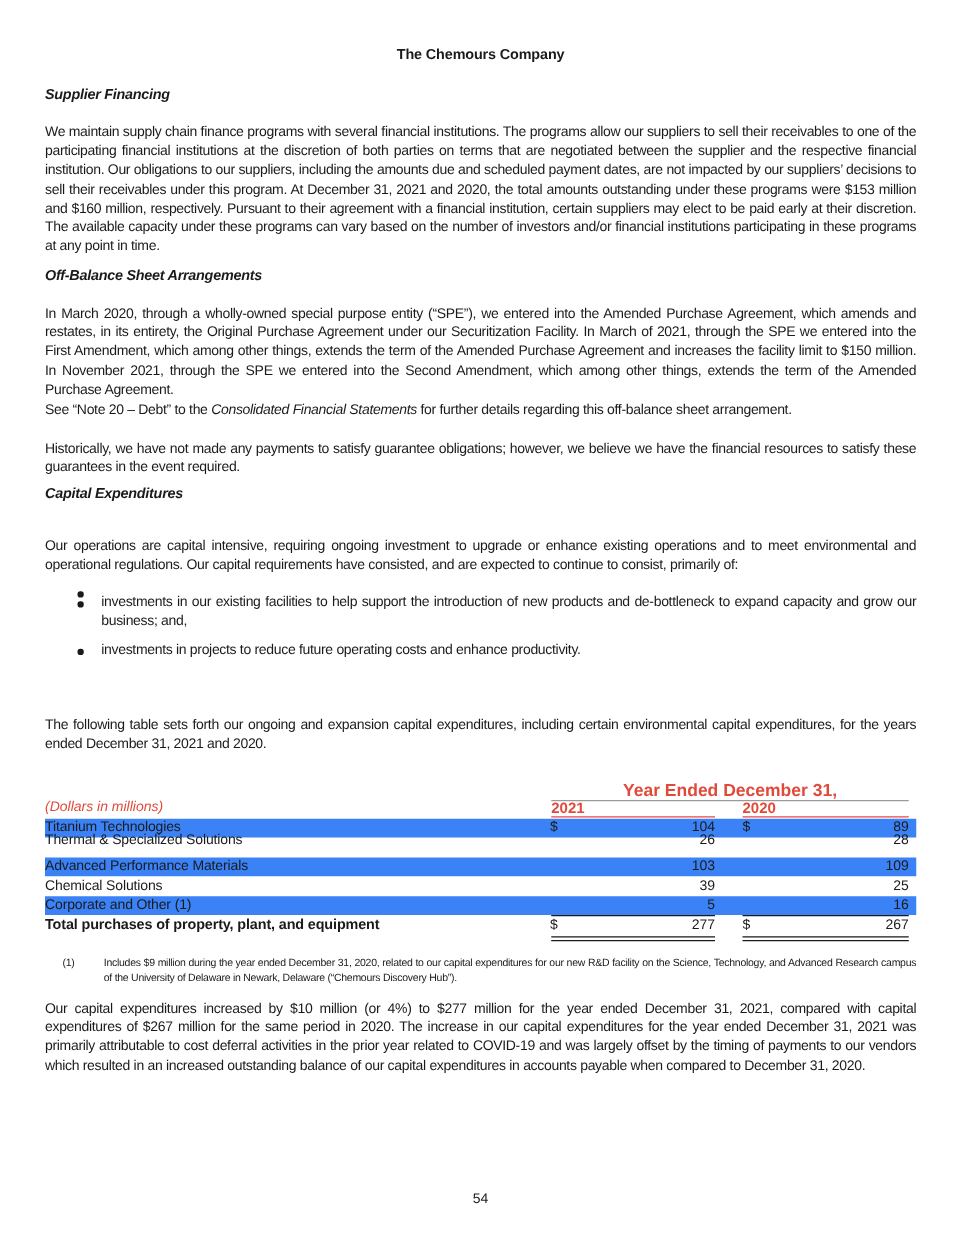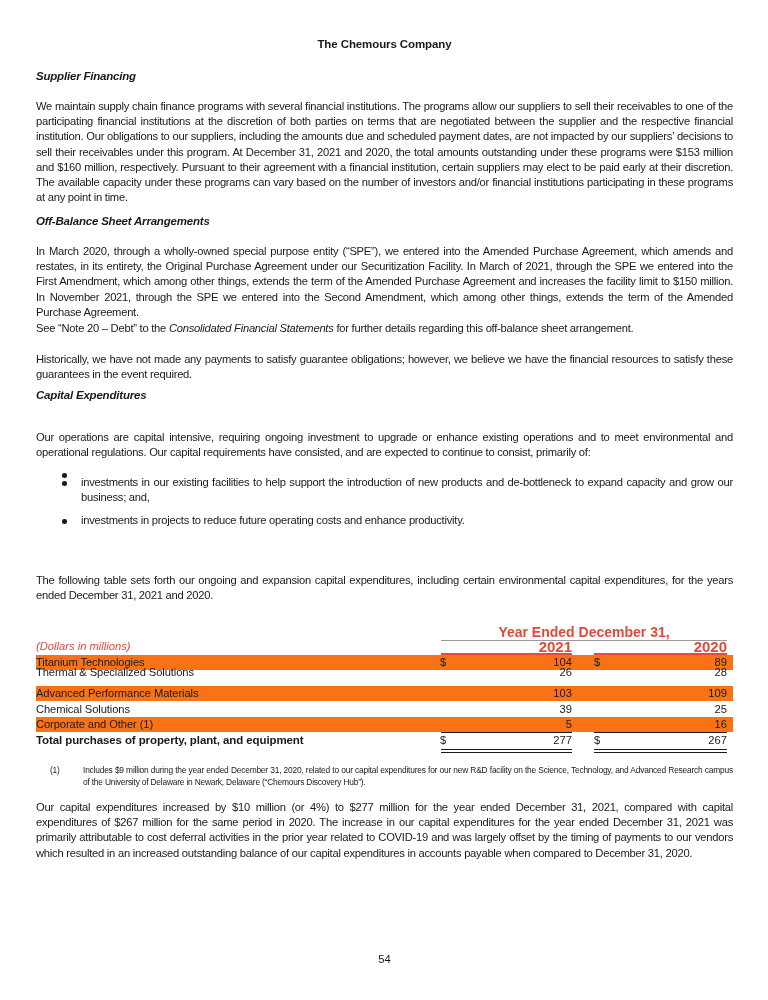--- a/index.html
+++ b/index.html
@@ -34,31 +34,31 @@
   .tbl { position: absolute; left: 0; top: 620px; width: 697px; }
   .tbl .hdr-group {
     position: absolute; left: 405px; width: 286px; top: 5px; height: 15px;
     text-align: center; color: #e04a3a; font-weight: bold; font-size: 14px;
     border-bottom: 1px solid #9a9a9a;
   }
   .tbl .label-hdr {
     position: absolute; left: 0; top: 19px; color: #e04a3a; font-style: italic;
   }
   .tbl .yr {
-    position: absolute; top: 19px; height: 14px; text-align: right;
-    color: #e04a3a; font-weight: bold; font-size: 15px;
-    border-bottom: 6px solid #ef4444;
+    position: absolute; top: 19px; height: 14px; text-align: left;
+    color: #e04a3a; font-weight: bold; font-size: 12px;
+    border-bottom: 1px solid #ef4444;
   }
   .tbl .yr.y1 { left: 405px; width: 131px; }
   .tbl .yr.y2 { left: 558px; width: 133px; }
   .row {
     position: absolute; left: 0; width: 697px; height: 15.3px;
     display: block;
   }
-  .row.shaded { background: #f97316; }
+  .row.shaded { background: #3b82f6; }
   .row .lbl { position: absolute; left: 0; top: 0; white-space: nowrap; letter-spacing: -0.1px; }
   .row .cur1 { position: absolute; left: 404px; top: 0; }
   .row .v1 { position: absolute; right: 161px; top: 0; text-align: right; }
   .row .cur2 { position: absolute; left: 558px; top: 0; }
   .row .v2 { position: absolute; right: 6px; top: 0; text-align: right; }
   .row.total .lbl { font-weight: bold; font-size: 11.5px; }
   .uline { position: absolute; height: 1px; background: #1a1a1a; }
   .dline { position: absolute; height: 4px; border-top: 1px solid #1a1a1a; border-bottom: 1px solid #1a1a1a; box-sizing: border-box; }
 
   .footnote {

